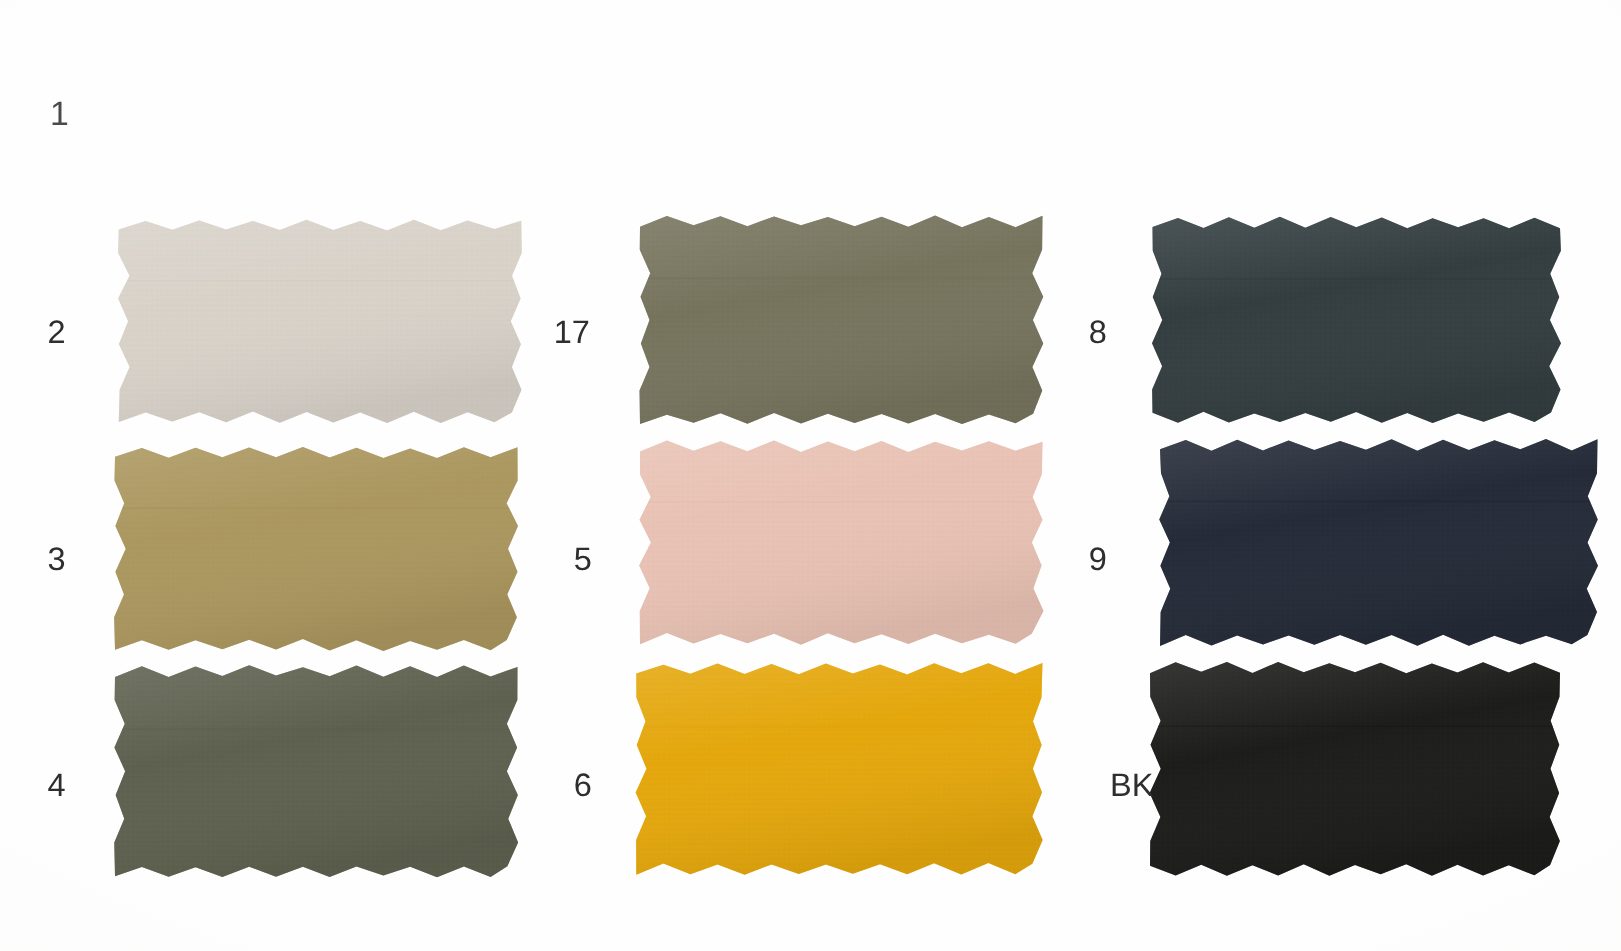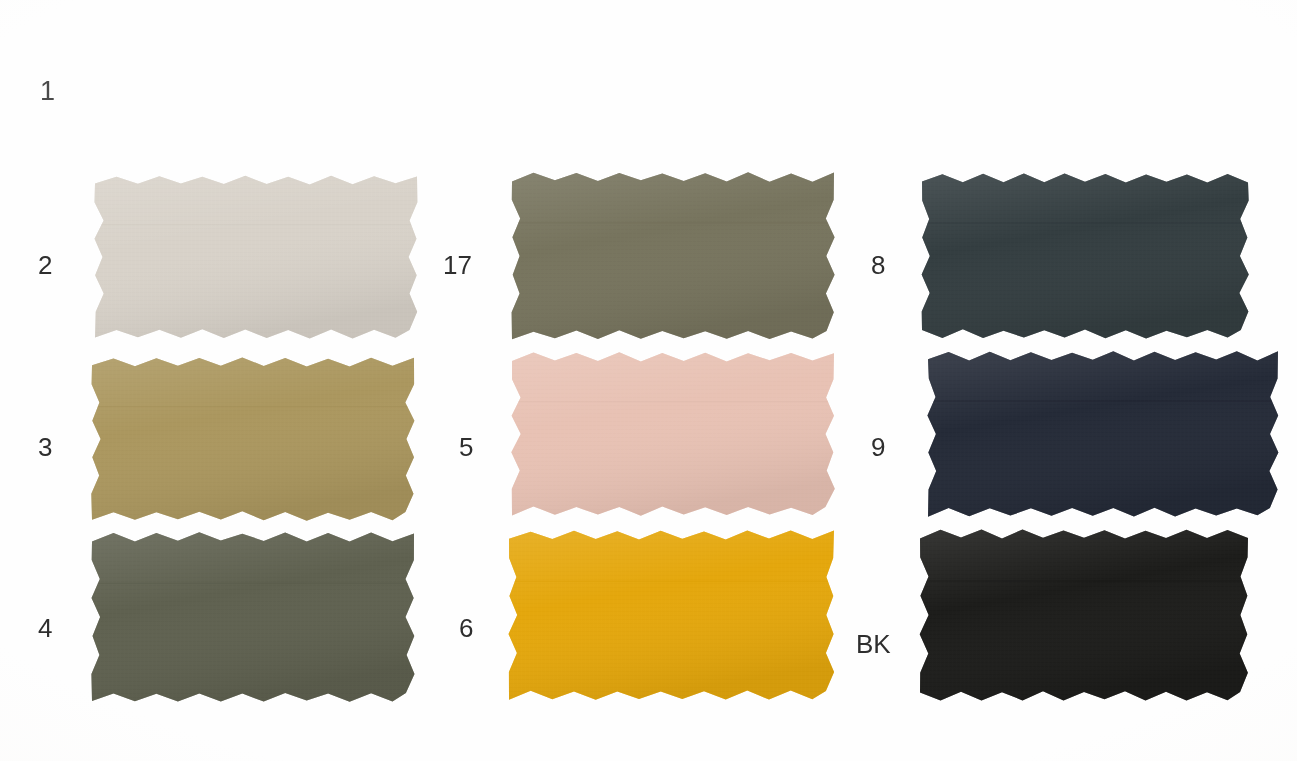--- a/index.html
+++ b/index.html
@@ -293,15 +293,15 @@
     </div>
   <div id="label-layer">
       <div class="swatch-label" style="left: 38px; top: 252px;">2</div>
       <div class="swatch-label" style="left: 38px; top: 434px;">3</div>
       <div class="swatch-label" style="left: 38px; top: 615px;">4</div>
       <div class="swatch-label" style="left: 443px; top: 252px;">17</div>
       <div class="swatch-label" style="left: 459px; top: 434px;">5</div>
       <div class="swatch-label" style="left: 459px; top: 615px;">6</div>
       <div class="swatch-label" style="left: 871px; top: 252px;">8</div>
       <div class="swatch-label" style="left: 871px; top: 434px;">9</div>
-      <div class="swatch-label" style="left: 856px; top: 615px; margin-top: 16px;">BK</div>
+      <div class="swatch-label" style="left: 888px; top: 615px;">BK</div>
     </div>
 </div>
 
 </body></html>

